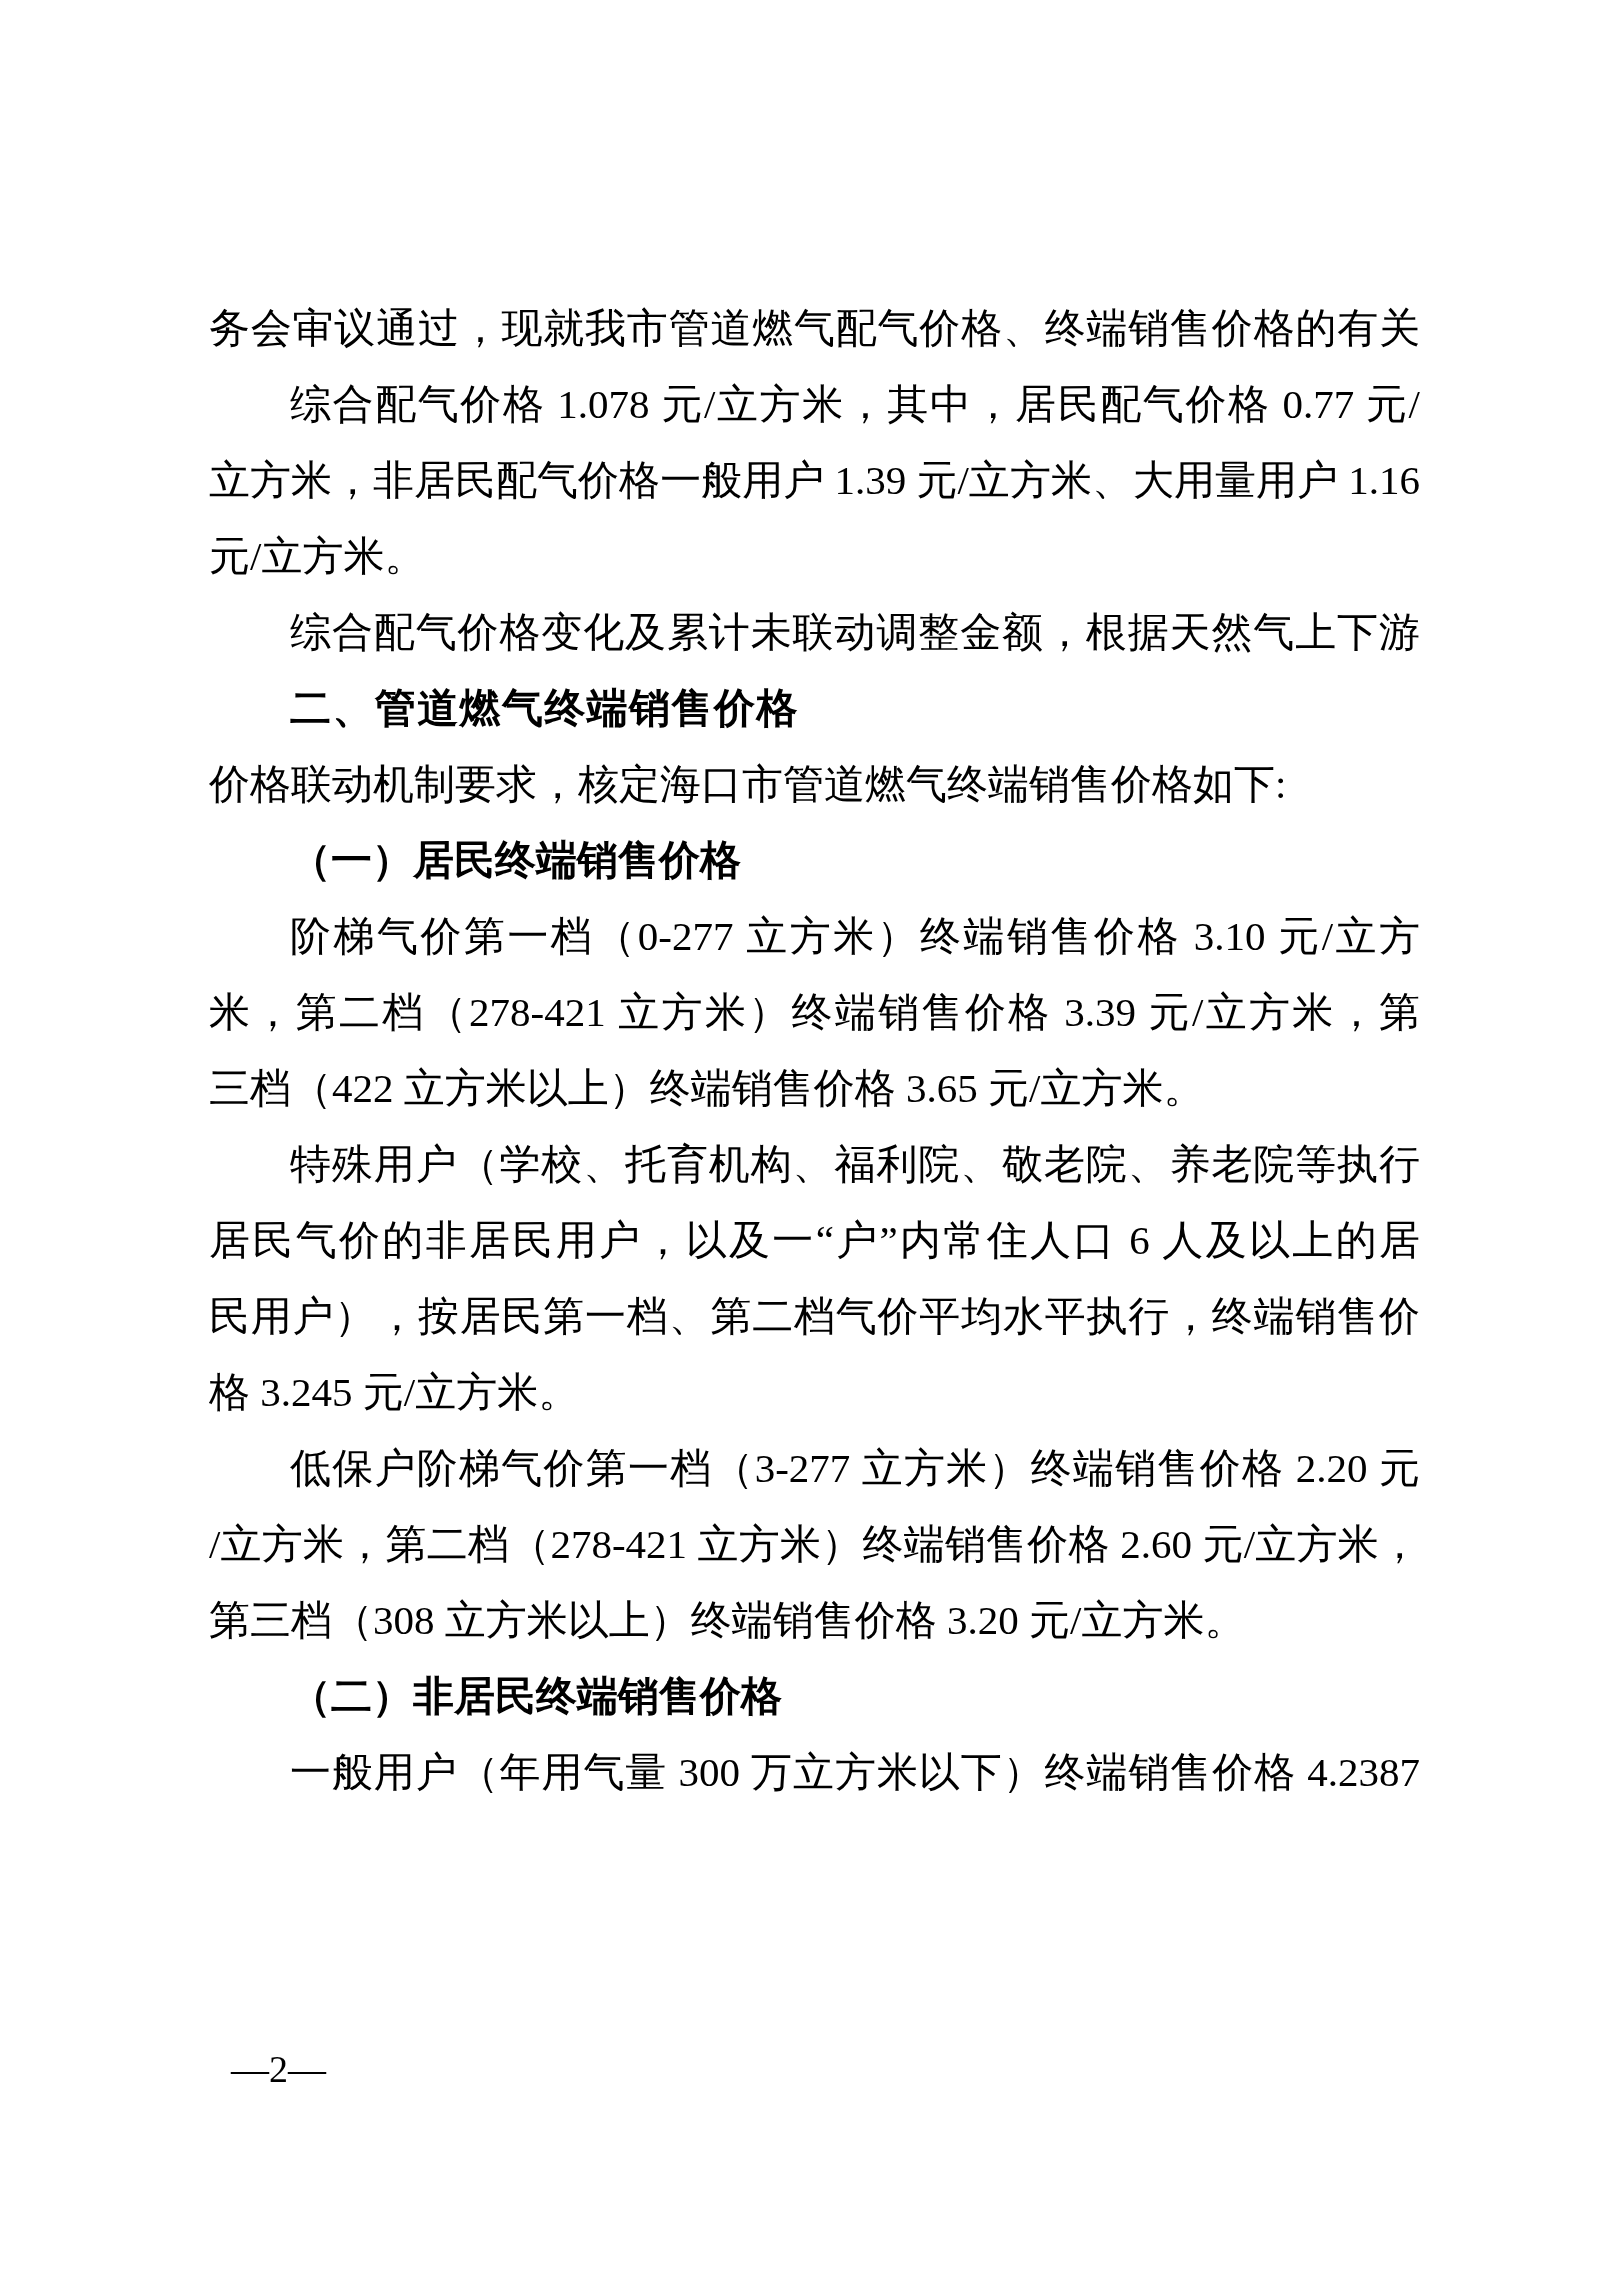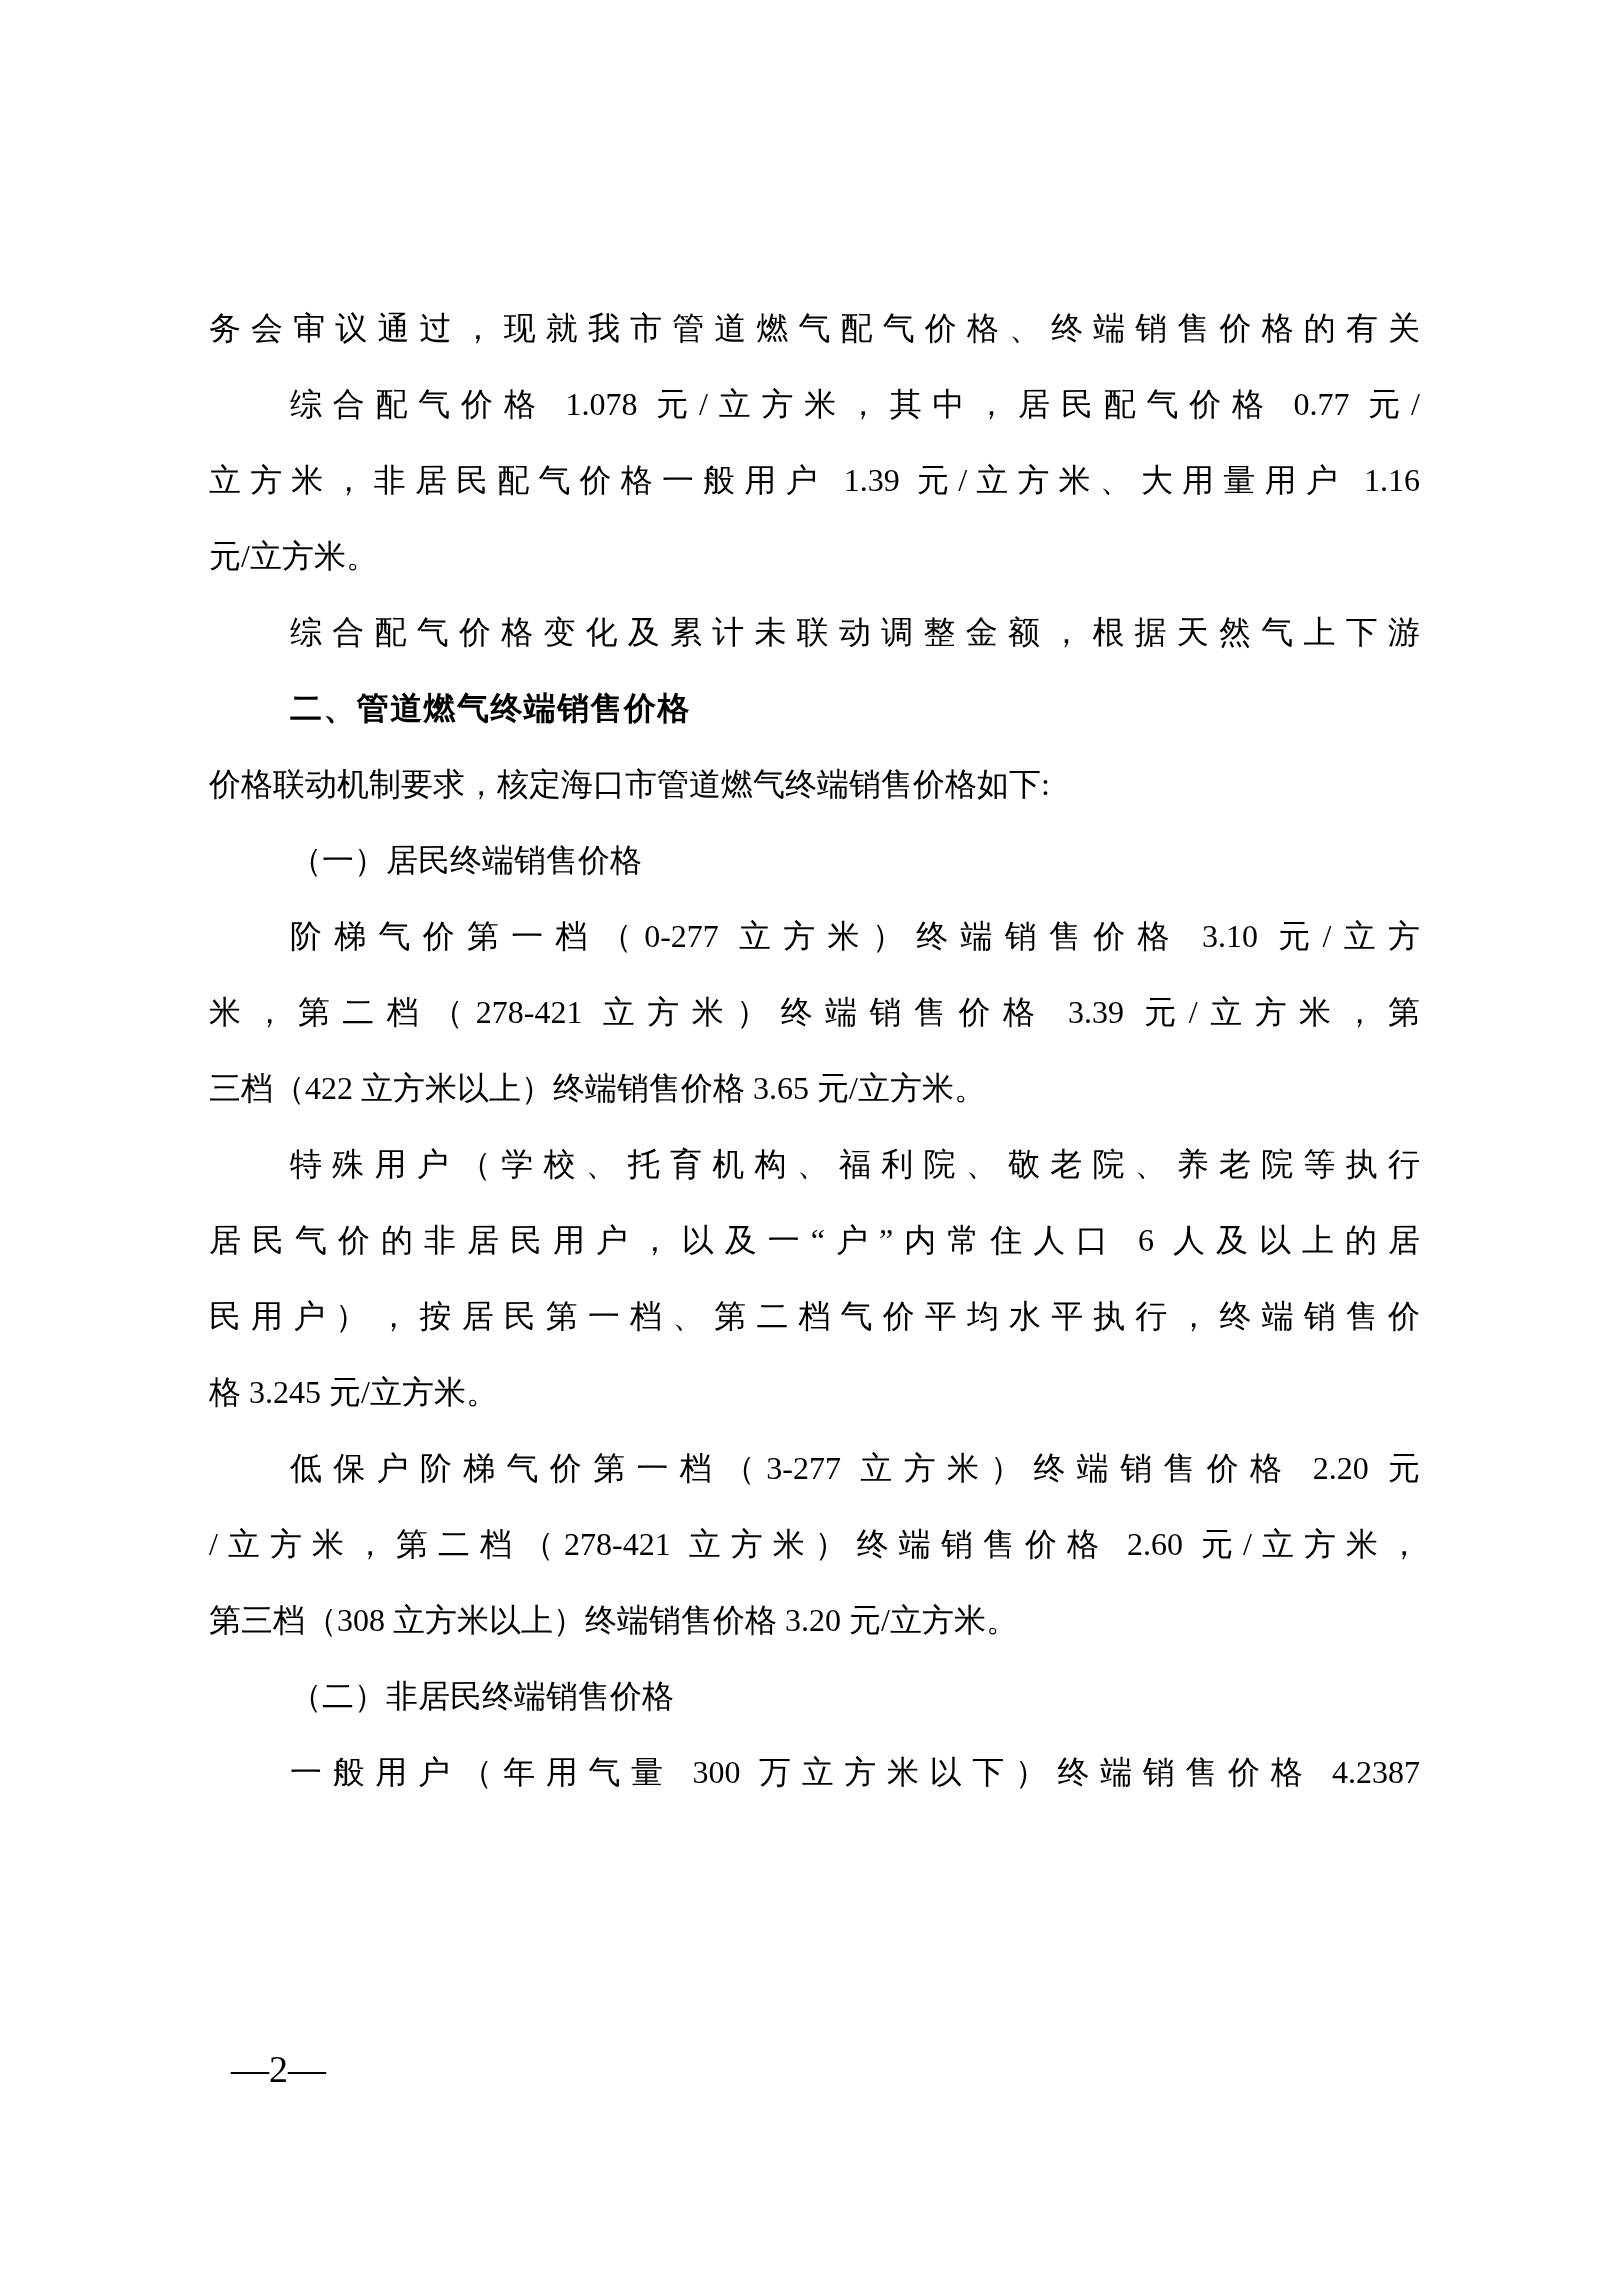--- a/index.html
+++ b/index.html
@@ -16,42 +16,42 @@
     overflow: hidden;
   }
   .content {
     position: absolute;
     left: 209px;
     top: 290px;
     width: 1211px;
   }
   .line {
     font-family: "Liberation Serif", "DejaVu Serif", serif;
-    font-size: 32px;
+    font-size: 41px;
     line-height: 76px;
     height: 76px;
     overflow: hidden;
     white-space: nowrap;
     color: #000000;
   }
   .line.fill {
     white-space: normal;
     text-align: justify;
     text-align-last: justify;
   }
   .line.indent {
     text-indent: 81px;
   }
   .kind-heading1 {
     font-family: "Liberation Sans", "DejaVu Sans", sans-serif;
     font-weight: 700;
     letter-spacing: 1.4px;
   }
   .kind-subheading {
-    font-weight: 400;
+    font-weight: 700;
   }
   .footer {
     position: absolute;
     left: 231px;
     top: 2042px;
     font-family: "Liberation Serif", "DejaVu Serif", serif;
     font-size: 38px;
     line-height: 54px;
     color: #000000;
   }

